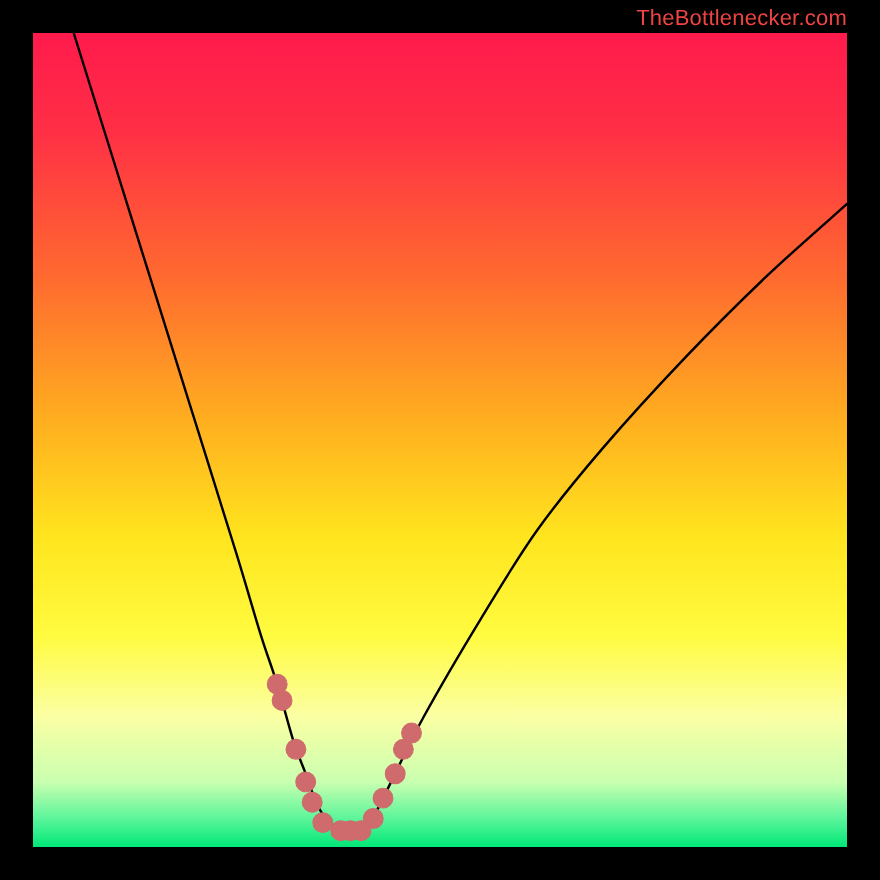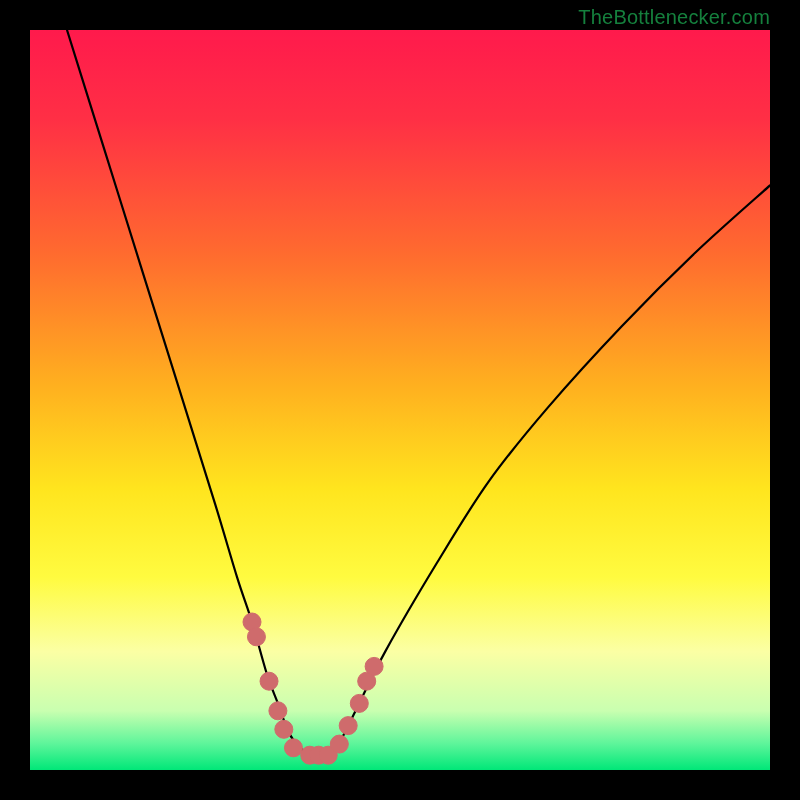--- a/index.html
+++ b/index.html
@@ -25,21 +25,21 @@
     overflow: hidden;
   }
   .gradient {
     position: absolute;
     inset: 0;
   }
   .watermark {
     position: absolute;
     top: 6px;
     right: 30px;
-    color: #15803d;
+    color: #ef4444;
     font-size: 20px;
     font-weight: 500;
     letter-spacing: 0.2px;
   }
   svg.curves {
     position: absolute;
     inset: 0;
   }
 </style>
 </head>

